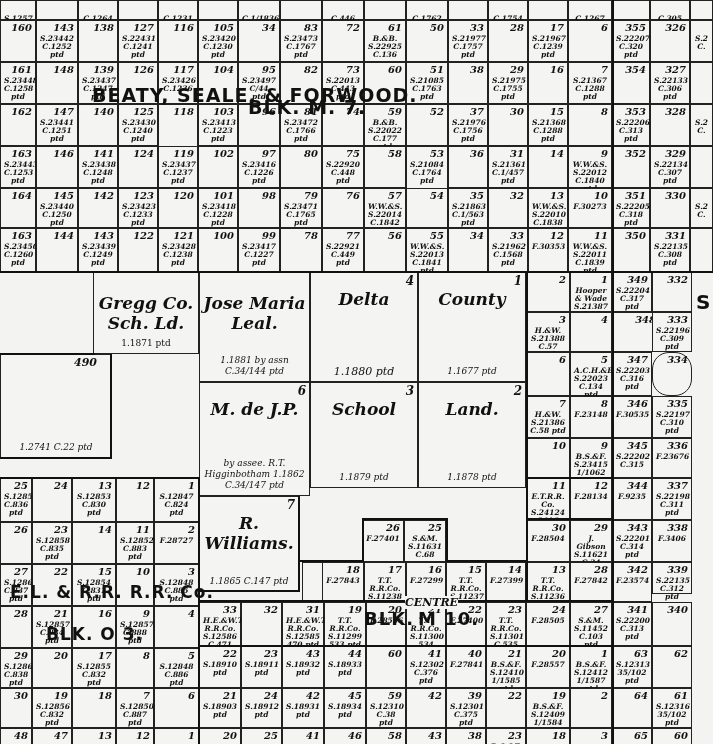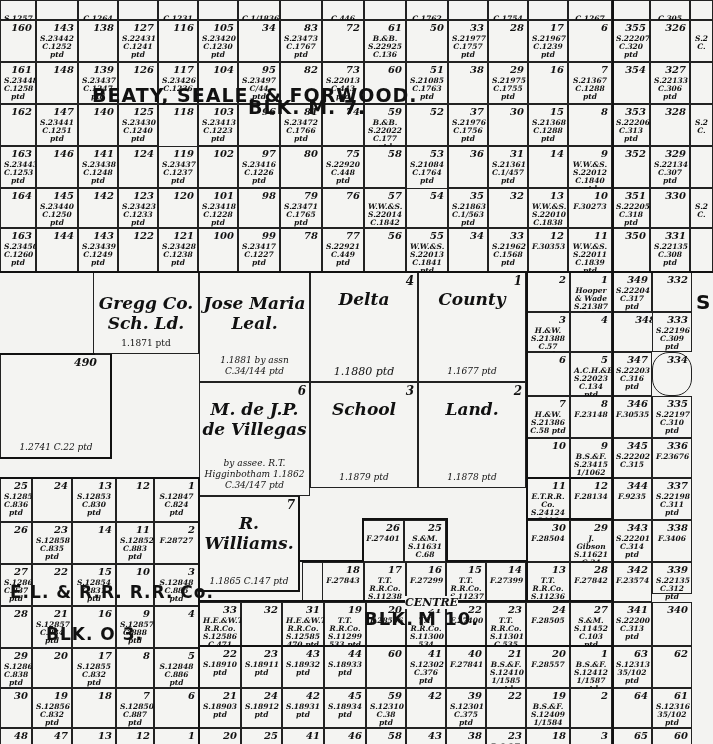--- a/index.html
+++ b/index.html
@@ -1268,21 +1268,20 @@
         <span class="num" style="font-size: 12px;">1</span>
         <div style="position: absolute; left: 0px; right: 0px; top: 16px; text-align: center; font-family: &quot;DejaVu Serif&quot;, serif; font-style: italic; font-weight: bold; font-size: 17px; line-height: 20px;">
           <div>County</div>
         </div>
         <div style="position: absolute; left: 4px; right: 4px; bottom: 4px; text-align: center; font-style: italic; font-size: 9px; line-height: 11px;">1.1677   ptd</div>
       </div>
       <div class="cell" style="left: 199px; top: 382px; width: 111px; height: 114px;">
         <span class="num" style="font-size: 12px;">6</span>
         <div style="position: absolute; left: 0px; right: 0px; top: 16px; text-align: center; font-family: &quot;DejaVu Serif&quot;, serif; font-style: italic; font-weight: bold; font-size: 17px; line-height: 20px;">
           <div>M. de J.P.</div>
-          <div>de Villegas</div>
         </div>
         <div style="position: absolute; left: 4px; right: 4px; bottom: 4px; text-align: center; font-style: italic; font-size: 9px; line-height: 11px;">by assee.   R.T. Higginbotham   1.1862   C.34/147   ptd</div>
       </div>
       <div class="cell" style="left: 310px; top: 382px; width: 108px; height: 106px;">
         <span class="num" style="font-size: 12px;">3</span>
         <div style="position: absolute; left: 0px; right: 0px; top: 16px; text-align: center; font-family: &quot;DejaVu Serif&quot;, serif; font-style: italic; font-weight: bold; font-size: 17px; line-height: 20px;">
           <div>School</div>
         </div>
         <div style="position: absolute; left: 4px; right: 4px; bottom: 4px; text-align: center; font-style: italic; font-size: 9px; line-height: 11px;">1.1879   ptd</div>
       </div>

